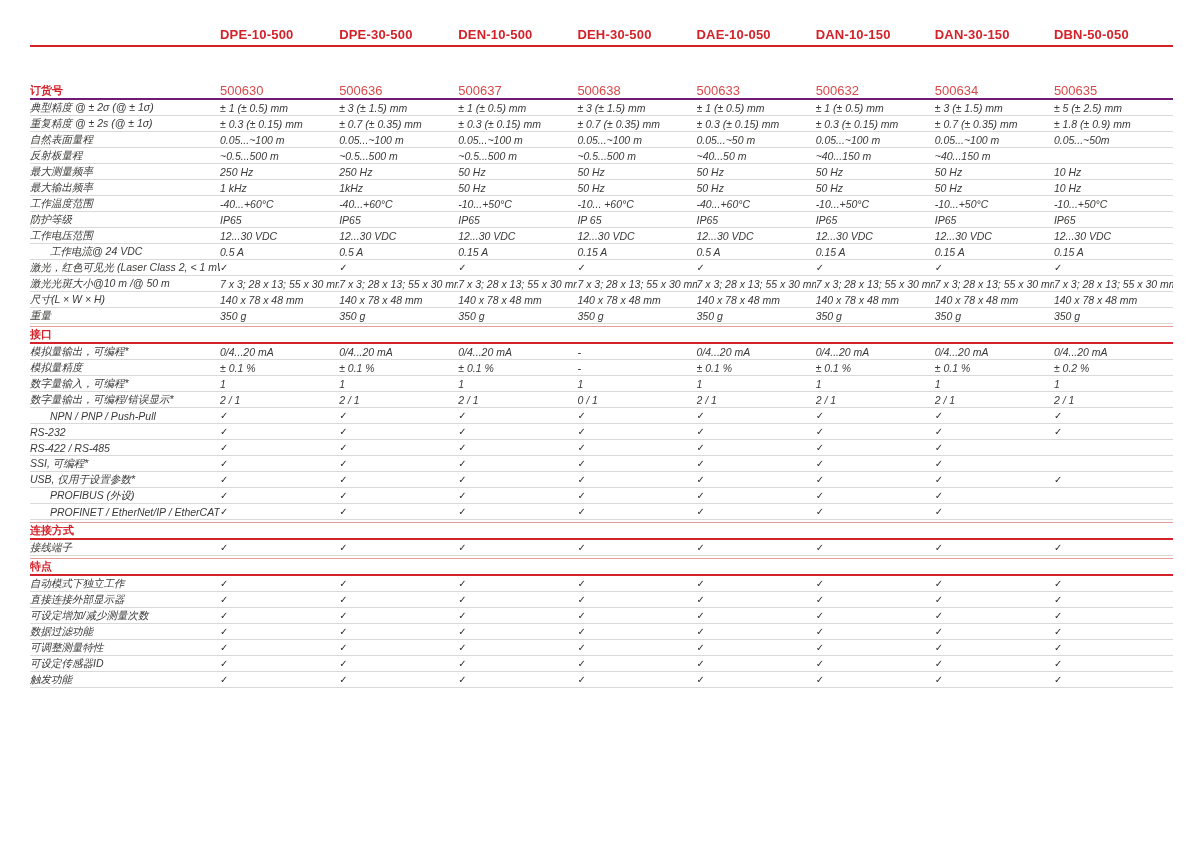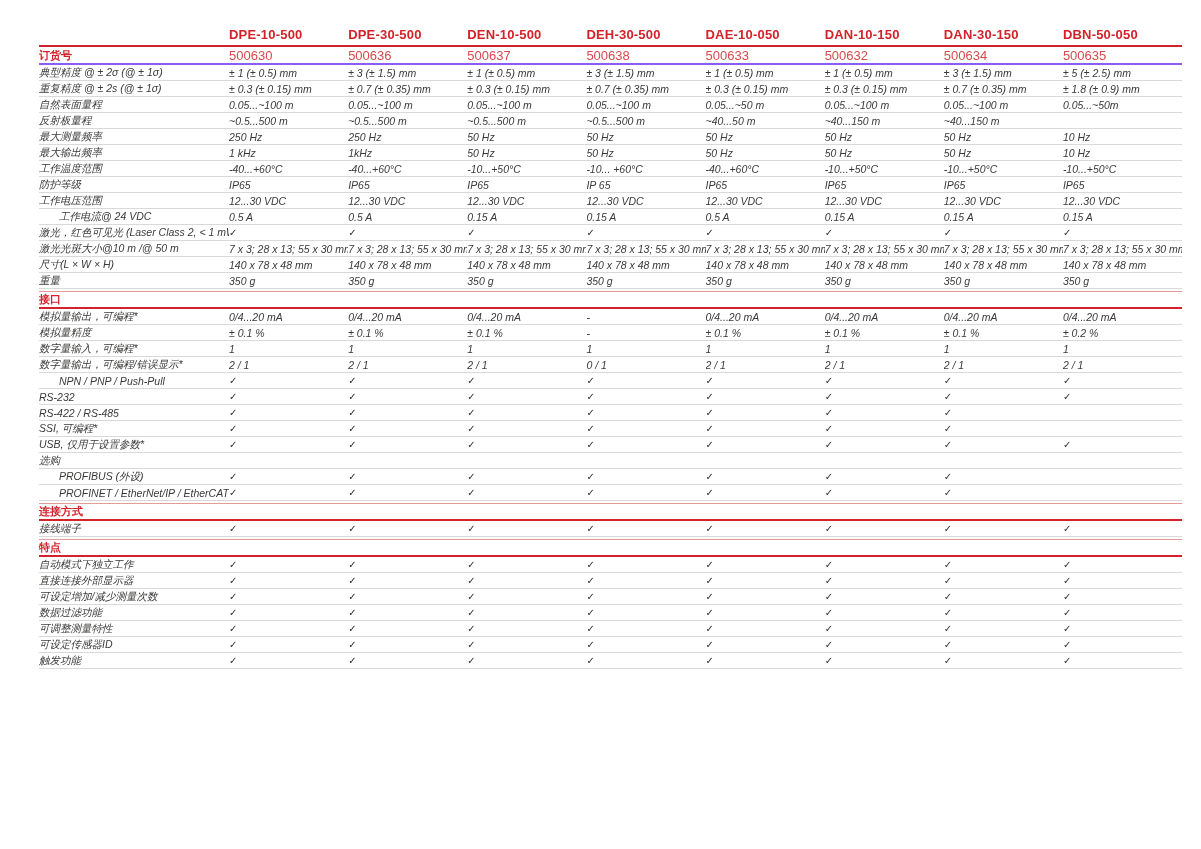--- a/index.html
+++ b/index.html
@@ -1,28 +1,28 @@
 <!DOCTYPE html>
 <html><head>
 <meta charset="utf-8">
 <style>
   html,body{margin:0;padding:0;background:#fff;}
   body{
     width:1201px;height:849px;position:relative;overflow:hidden;
     font-family:"Liberation Sans","DejaVu Sans",sans-serif;
     color:#3a3a39;
   }
-  .spec-table{position:absolute;left:39px;top:18px;width:1143px;}
+  .spec-table{position:absolute;left:30px;top:18px;width:1143px;}
   .row{display:grid;grid-template-columns:190px repeat(8,1fr);align-items:center;}
   .cell{overflow:hidden;white-space:nowrap;}
   
   .row.models{height:24px;border-bottom:2px solid #d3222a;align-items:end;padding-bottom:3px;}
   .cell.model{color:#d3222a;font-weight:bold;font-size:13px;letter-spacing:.2px;}
   
-  .row.order{height:16px;border-bottom:2px solid #8b5cf6;}
+  .row.order{height:16px;border-bottom:2px solid #701a75;margin-top:35px;}
   .cell.order-label{color:#d3222a;font-weight:bold;font-size:11px;}
   .cell.order-no{color:#d64a4a;font-size:13px;}
   
   .row.section{height:15px;border-bottom:2px solid #d3222a;}
   .row.section.gap{margin-top:2px;border-top:1px solid #e59b97;}
   .cell.section-label{color:#d3222a;font-weight:bold;font-size:11px;}
   
   .row.data{height:15px;border-bottom:1px solid #d9d9d9;font-style:italic;}
   .cell.rlabel{font-size:10.5px;}
   .cell.rlabel.indent{padding-left:20px;}
@@ -405,31 +405,20 @@
         <div class="check">✓</div>
       </div>
       <div class="cell val">
         <div class="check">✓</div>
       </div>
       <div class="cell val">
         <div class="check">✓</div>
       </div>
     </div>
     <div class="row data">
-      <div class="cell rlabel">选购</div>
-      <div class="cell val"></div>
-      <div class="cell val"></div>
-      <div class="cell val"></div>
-      <div class="cell val"></div>
-      <div class="cell val"></div>
-      <div class="cell val"></div>
-      <div class="cell val"></div>
-      <div class="cell val"></div>
-    </div>
-    <div class="row data">
       <div class="cell rlabel indent">PROFIBUS (外设)</div>
       <div class="cell val">
         <div class="check">✓</div>
       </div>
       <div class="cell val">
         <div class="check">✓</div>
       </div>
       <div class="cell val">
         <div class="check">✓</div>
       </div>

